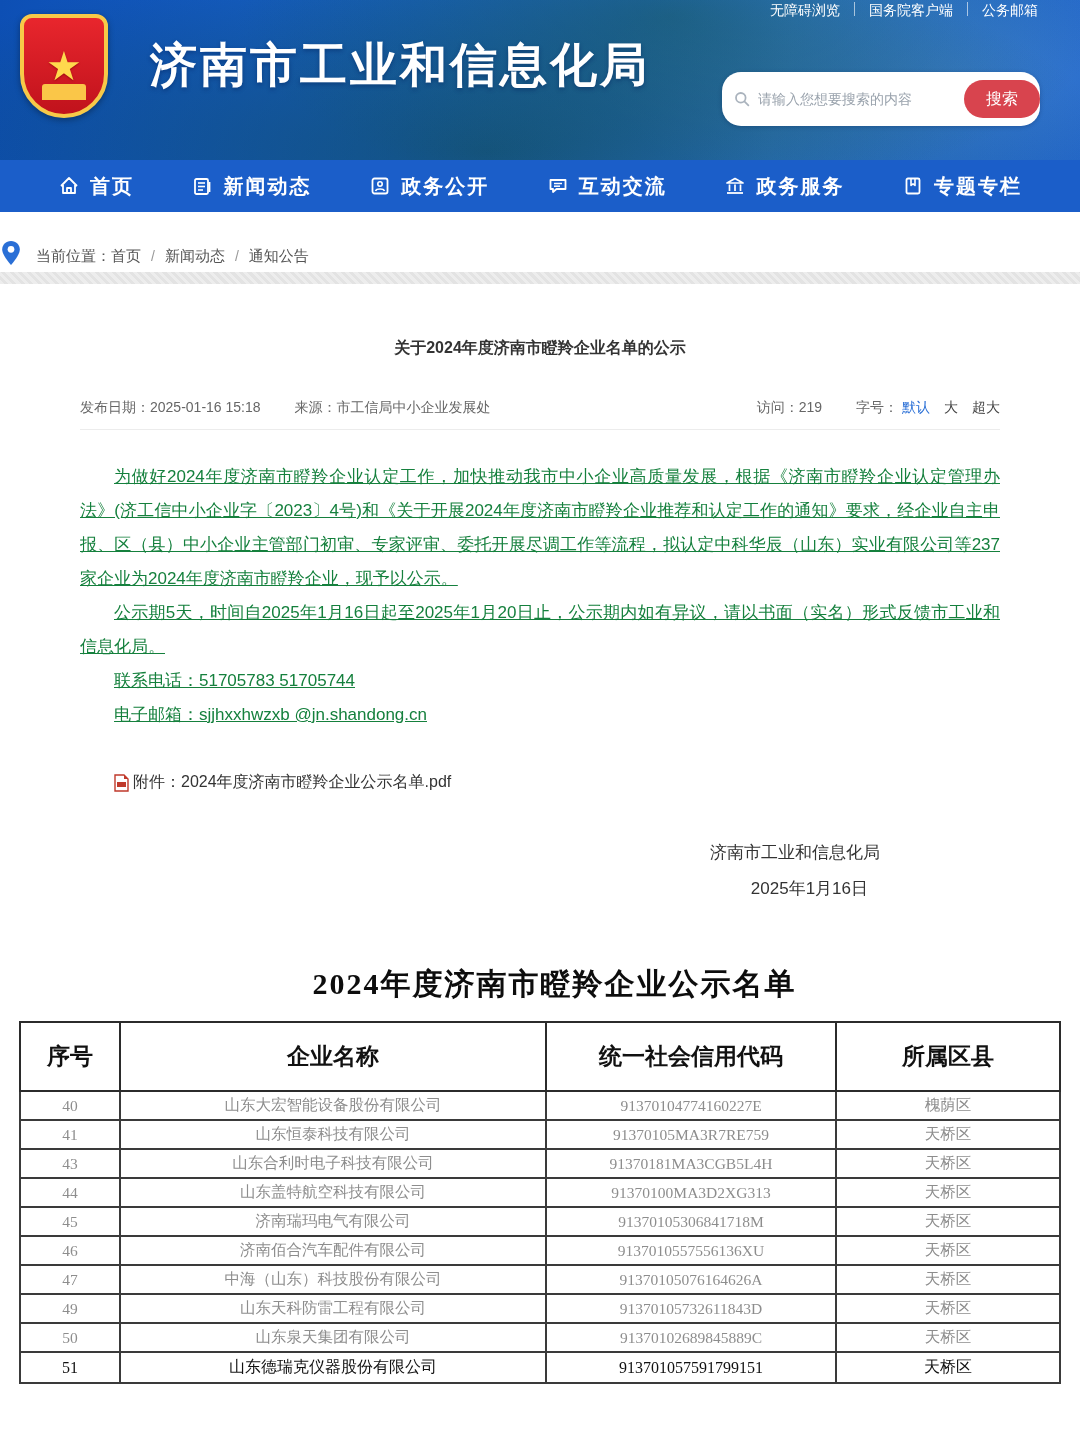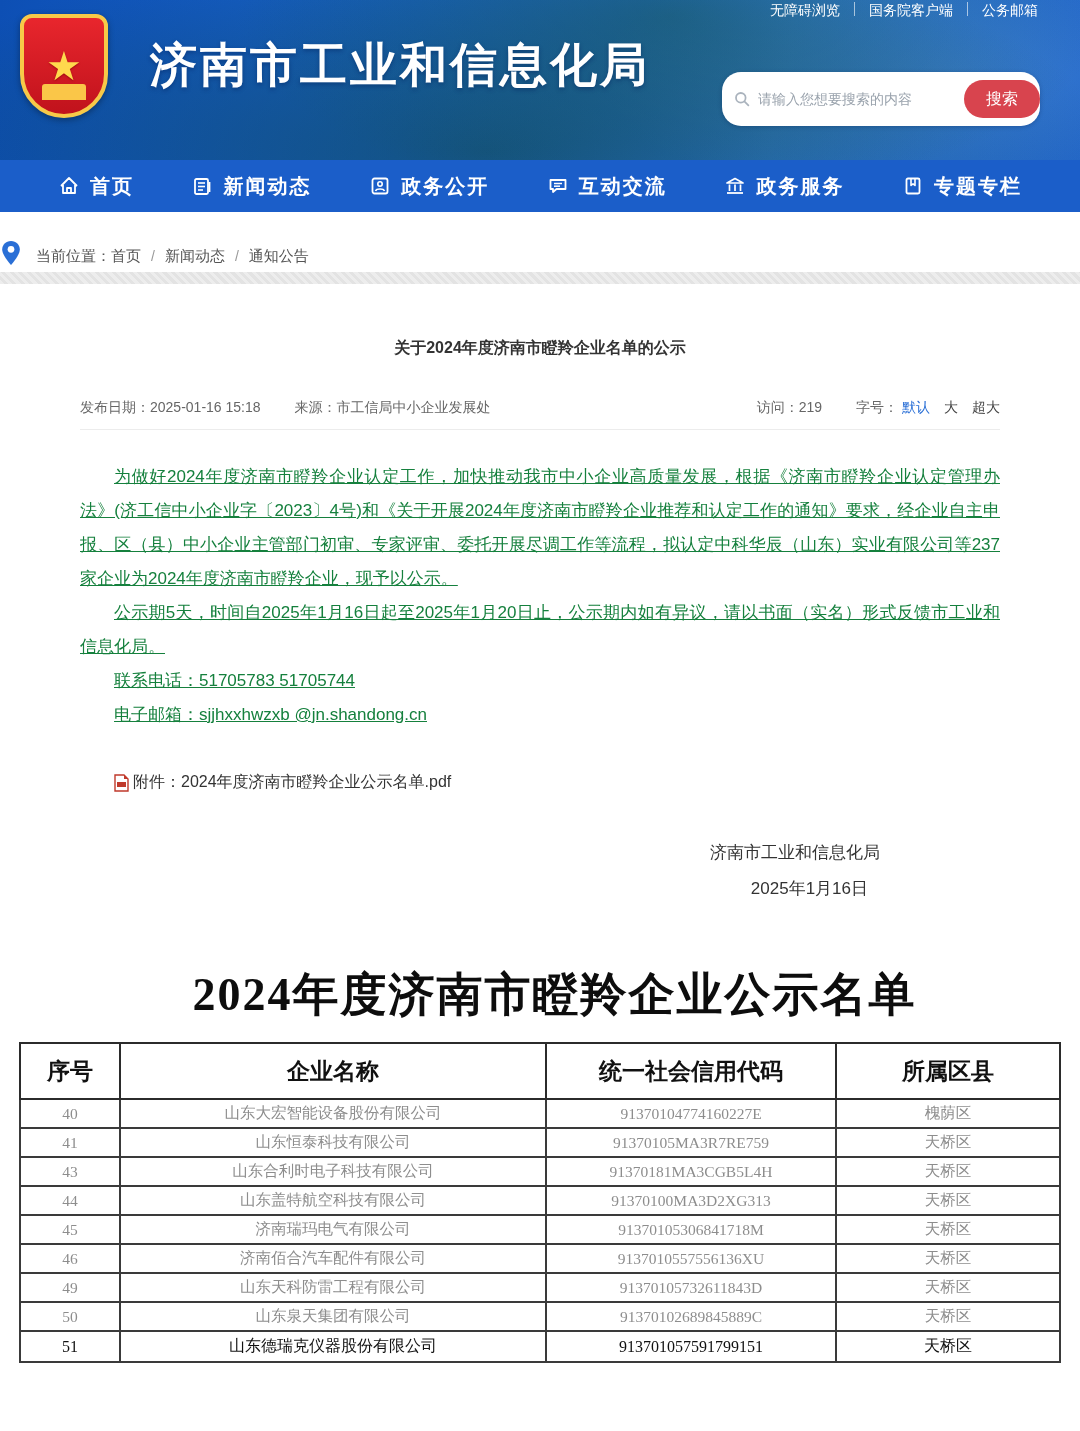--- a/index.html
+++ b/index.html
@@ -62,28 +62,28 @@
   .article-body { margin-top:30px; font-size:17px; color:#15803d; line-height:2.0; text-align:justify;text-decoration:underline; }
   .article-body p { text-indent:2em; }
   .attachment-row { margin-top:40px; font-size:16px; color:#333; display:flex; align-items:center; padding-left:34px; }
   .pdf-icon { width:15px; height:18px; margin-right:4px; flex:0 0 auto; }
   .attachment-name { cursor:pointer; color:#333; }
   .signature { margin-top:42px; text-align:right; padding-right:120px; font-size:17px; color:#333; line-height:2.1; }
   .signature .sig-date { padding-right:12px; }
 
   
   .list-title { margin-top:58px; text-align:center; font-family:"Liberation Serif","DejaVu Serif",serif;
-    font-weight:bold; font-size:46px; color:#0d0d0d; letter-spacing:2px;padding-left:29px; }
+    font-weight:bold; font-size:30px; color:#0d0d0d; letter-spacing:2px;padding-left:29px; }
   table.company-table { width:1040px; margin:16px auto 0; border-collapse:collapse; table-layout:fixed;
     font-family:"Liberation Serif","DejaVu Serif",serif; }
   .company-table col.c-no { width:100px; }
   .company-table col.c-name { width:426px; }
   .company-table col.c-code { width:290px; }
   .company-table col.c-dist { width:224px; }
-  .company-table th { border:2px solid #2b2b2b; height:56px; font-size:23px; font-weight:bold;
+  .company-table th { border:2px solid #2b2b2b; height:69px; font-size:23px; font-weight:bold;
     color:#111; background:#fff; }
   .company-table td { border:2px solid #3a3a3a; height:29px; font-size:15.5px;
     text-align:center; padding:0 4px; overflow:hidden; white-space:nowrap; }
   tr.fuzzy td { color:#8d8d8d; filter:blur(0.55px); }
   tr.highlight td { color:#111; font-size:16px; height:31px; }
 </style>
 </head>
 <body>
 
 <div class="site-header">
@@ -257,20 +257,26 @@
         <td>91370105306841718M</td>
         <td>天桥区</td>
       </tr>
       <tr class="fuzzy">
         <td>46</td>
         <td>济南佰合汽车配件有限公司</td>
         <td>9137010557556136XU</td>
         <td>天桥区</td>
       </tr>
       <tr class="fuzzy">
+        <td>47</td>
+        <td>中海（山东）科技股份有限公司</td>
+        <td>91370105076164626A</td>
+        <td>天桥区</td>
+      </tr>
+      <tr class="fuzzy">
         <td>49</td>
         <td>山东天科防雷工程有限公司</td>
         <td>91370105732611843D</td>
         <td>天桥区</td>
       </tr>
       <tr class="fuzzy">
         <td>50</td>
         <td>山东泉天集团有限公司</td>
         <td>91370102689845889C</td>
         <td>天桥区</td>

